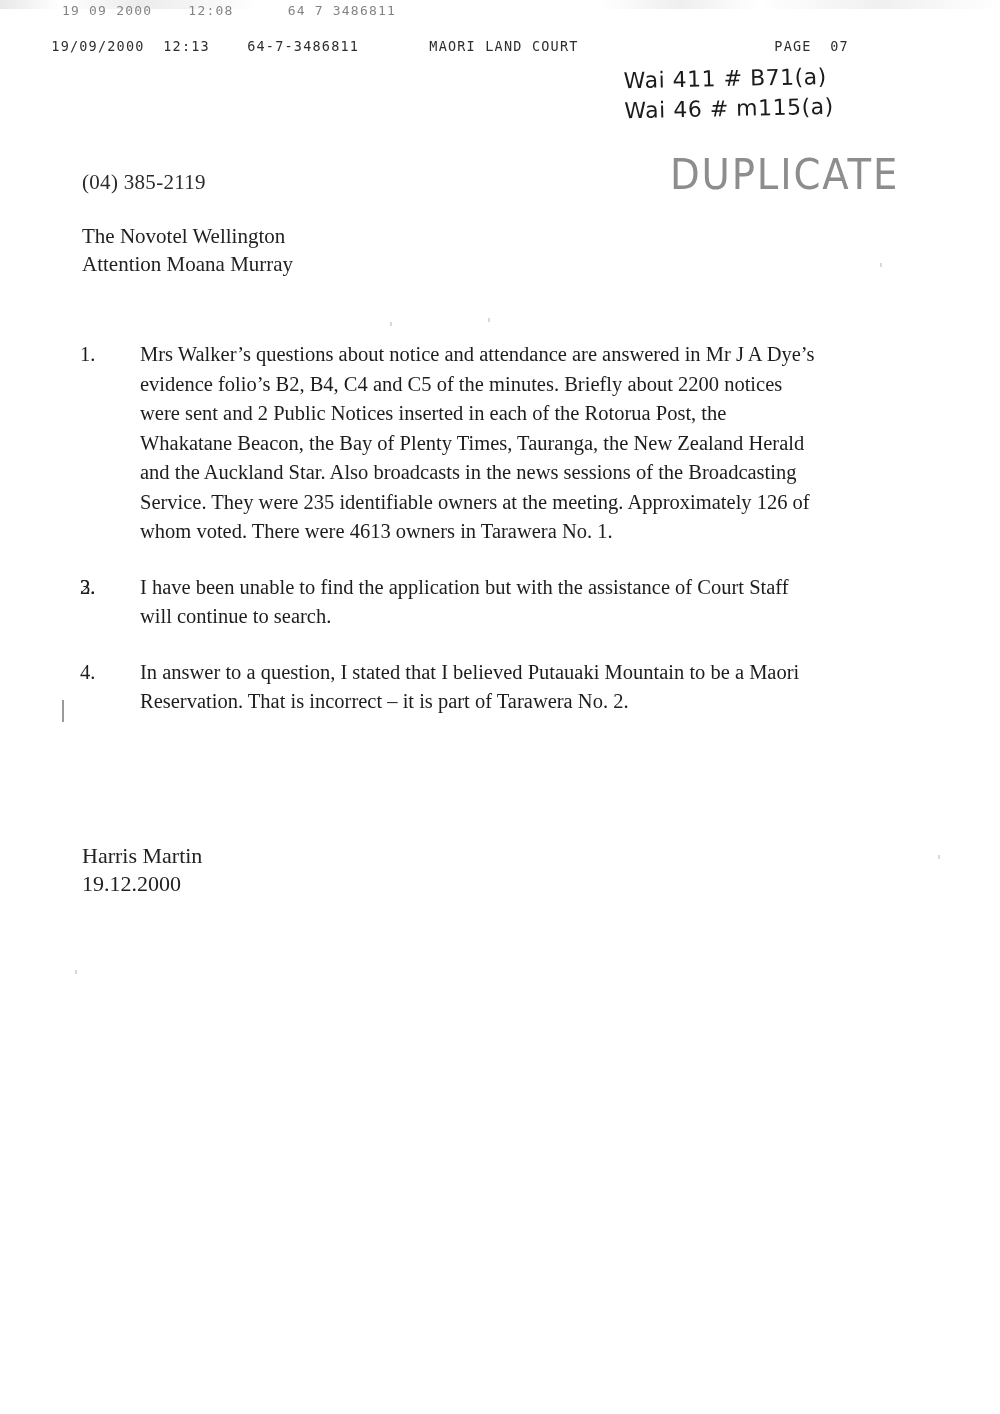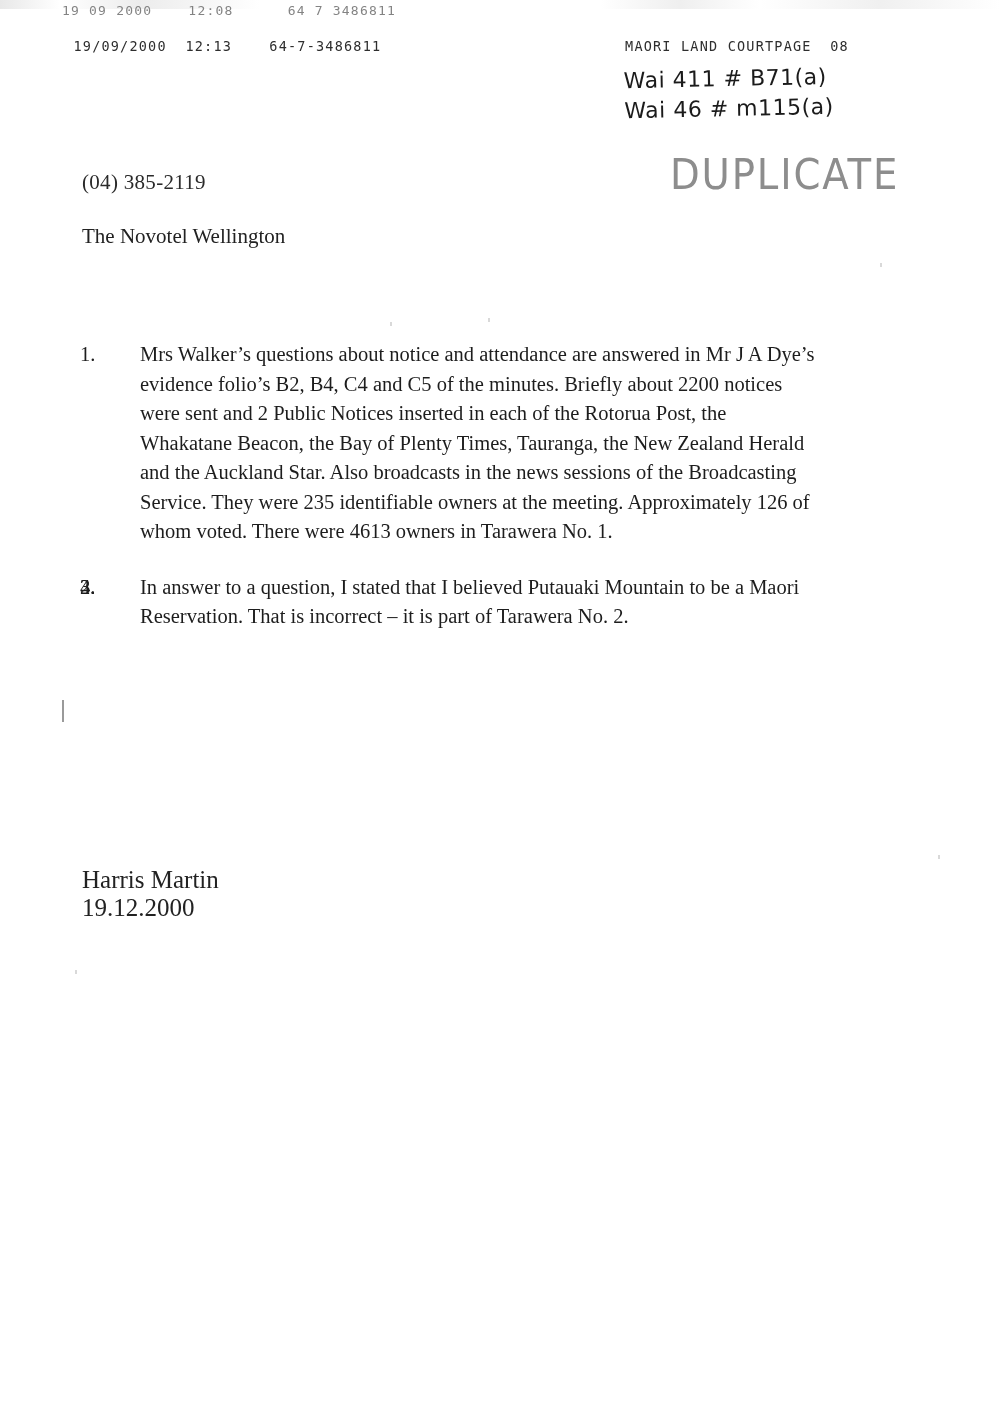--- a/index.html
+++ b/index.html
@@ -33,21 +33,21 @@
     color: #6e6e6e;
     padding-left: 62px;
     opacity: 0.85;
   }
   #fax-line-main {
     top: 22px;
     font-size: 13.5px;
     color: #2e2e2e;
     padding-left: 14px;
   }
-  .fax-seg { display: inline-block; text-align: right; }
+  .fax-seg { display: inline-block; }
   #fax-sender    { width: 330px; }
   #fax-title     { width: 345px; margin-left: 48px; }
   #fax-page      { }
 
   
   .scan-smudge {
     position: absolute;
     top: 0px;
     left: 0;
     width: 1000px;
@@ -144,24 +144,23 @@
     top: 700px;
     width: 2px;
     height: 22px;
     background: #9a9a9a;
   }
 
   #signature-block {
     position: absolute;
     top: 842px;
     left: 82px;
-    font-size: 25px;
+    font-size: 22px;
     line-height: 28px;
     color: #222222;
-    margin-top: 24px;
   }
   #signature-block div { white-space: nowrap; }
 
   
   .speck {
     position: absolute;
     background: #d9d9d9;
     width: 2px;
     height: 4px;
   }
@@ -169,51 +168,53 @@
 </head>
 <body>
 
 <div id="page">
 
   <div class="scan-smudge"></div>
 
   <div class="fax-header" id="fax-line-top">19 09 2000    12:08      64 7 3486811</div>
 
   <div class="fax-header" id="fax-line-main">
-    <span class="fax-seg" id="fax-sender">19/09/2000  12:13    64-7-3486811</span><span class="fax-seg" id="fax-title">MAORI LAND COURT</span><span class="fax-seg" id="fax-page">PAGE  08</span>
+    <span class="fax-seg" id="fax-sender">19/09/2000  12:13    64-7-3486811</span><span class="fax-seg" id="fax-title">MAORI LAND COURT</span><span class="fax-seg" id="fax-page">PAGE  07</span>
   </div>
 
   <div id="handwriting">
     <div>Wai 411 # B71(a)</div>
     <div>Wai 46 # m115(a)</div>
   </div>
 
   <div id="duplicate-stamp">DUPLICATE</div>
 
   <div id="phone-number">(04) 385-2119</div>
 
   <div id="address-block">
     <div>The Novotel Wellington</div>
+    <div>Attention Moana Murray</div>
   </div>
 
   <div id="margin-tick"></div>
 
   <div id="numbered-list">
 
     <div class="list-item">
       <span class="list-marker">1.</span>
       <span class="list-body">Mrs Walker’s questions about notice and attendance are answered in Mr J A Dye’s evidence folio’s B2, B4, C4 and C5 of the minutes.  Briefly about 2200 notices were sent and 2 Public Notices inserted in each of the Rotorua Post, the Whakatane Beacon, the Bay of Plenty Times, Tauranga, the New Zealand Herald and the Auckland Star.  Also broadcasts in the news sessions of the Broadcasting Service.  They were 235 identifiable owners at the meeting.  Approximately 126 of whom voted.  There were 4613 owners in Tarawera No. 1.</span>
     </div>
 
     <div class="list-item">
       <span class="list-marker">2.</span>
     </div>
 
     <div class="list-item">
       <span class="list-marker">3.</span>
+      <span class="list-body">I have been unable to find the application but with the assistance of Court Staff will continue to search.</span>
     </div>
 
     <div class="list-item">
       <span class="list-marker">4.</span>
       <span class="list-body">In answer to a question, I stated that I believed Putauaki Mountain to be a Maori Reservation.  That is incorrect – it is part of Tarawera No. 2.</span>
     </div>
 
   </div>
 
   <div id="signature-block">

